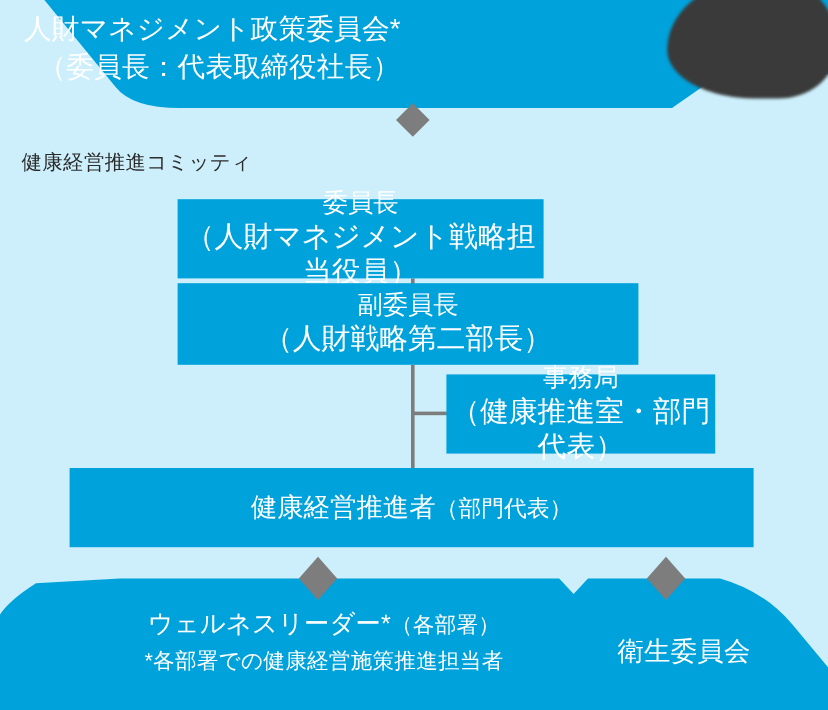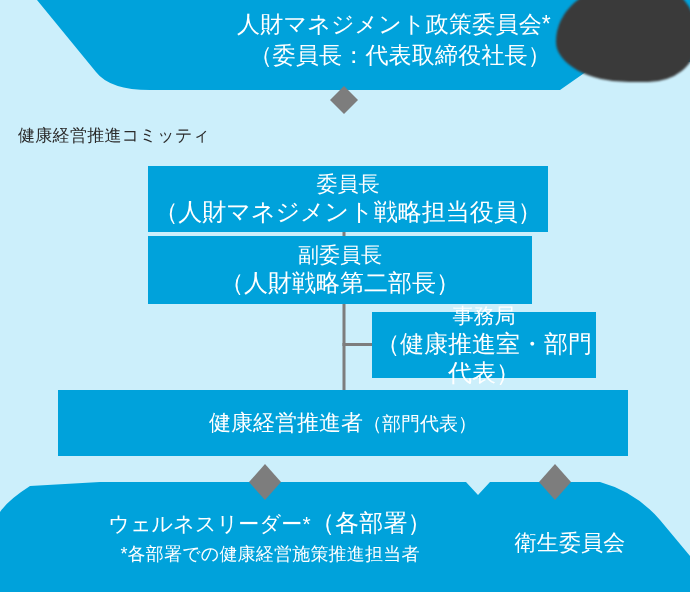--- a/index.html
+++ b/index.html
@@ -32,21 +32,21 @@
     white-space: nowrap;
     line-height: 1.22;
     letter-spacing: 0.2px;
   }
 
   
   #top-banner-text {
     left: 0;
     top: 10px;
     width: 551px;
-    text-align: right;
+    text-align: left;
   }
   #top-banner-text .l1 {
     display: block;
     font-size: 23px;
     padding-left: 20px;
   }
   #top-banner-text .l2 {
     display: block;
     font-size: 23px;
     padding-left: 32px;
@@ -83,37 +83,37 @@
   .box .sub {
     font-size: 24px;
     display: block;
     margin-top: 2px;
   }
   .box .single {
     font-size: 22px;
     display: block;
   }
 
-  #box-chair      { left: 148px; top: 166px; width: 400px; height: 66px; text-align: center; }
+  #box-chair      { left: 148px; top: 166px; width: 305px; height: 66px; text-align: center; }
   #box-vicechair  { left: 148px; top: 236px; width: 384px; height: 68px; }
   #box-secretariat{ left: 372px; top: 312px; width: 224px; height: 66px; }
   #box-promoter   { left: 58px;  top: 390px; width: 570px; height: 66px; }
 
   #box-promoter .single  { font-size: 22px; }
   #box-promoter .paren   { font-size: 19px; }
 
   
   #wellness-label {
     left: 60px;
     top: 508px;
     width: 420px;
     text-align: center;
   }
   #wellness-label .wl-main { font-size: 21px; }
-  #wellness-label .wl-paren { font-size: 24px; }
+  #wellness-label .wl-paren { font-size: 18px; }
   #wellness-label .wl-note {
     display: block;
     font-size: 18px;
     margin-top: 7px;
   }
   #safety-label {
     left: 470px;
     top: 530px;
     width: 200px;
     text-align: center;

